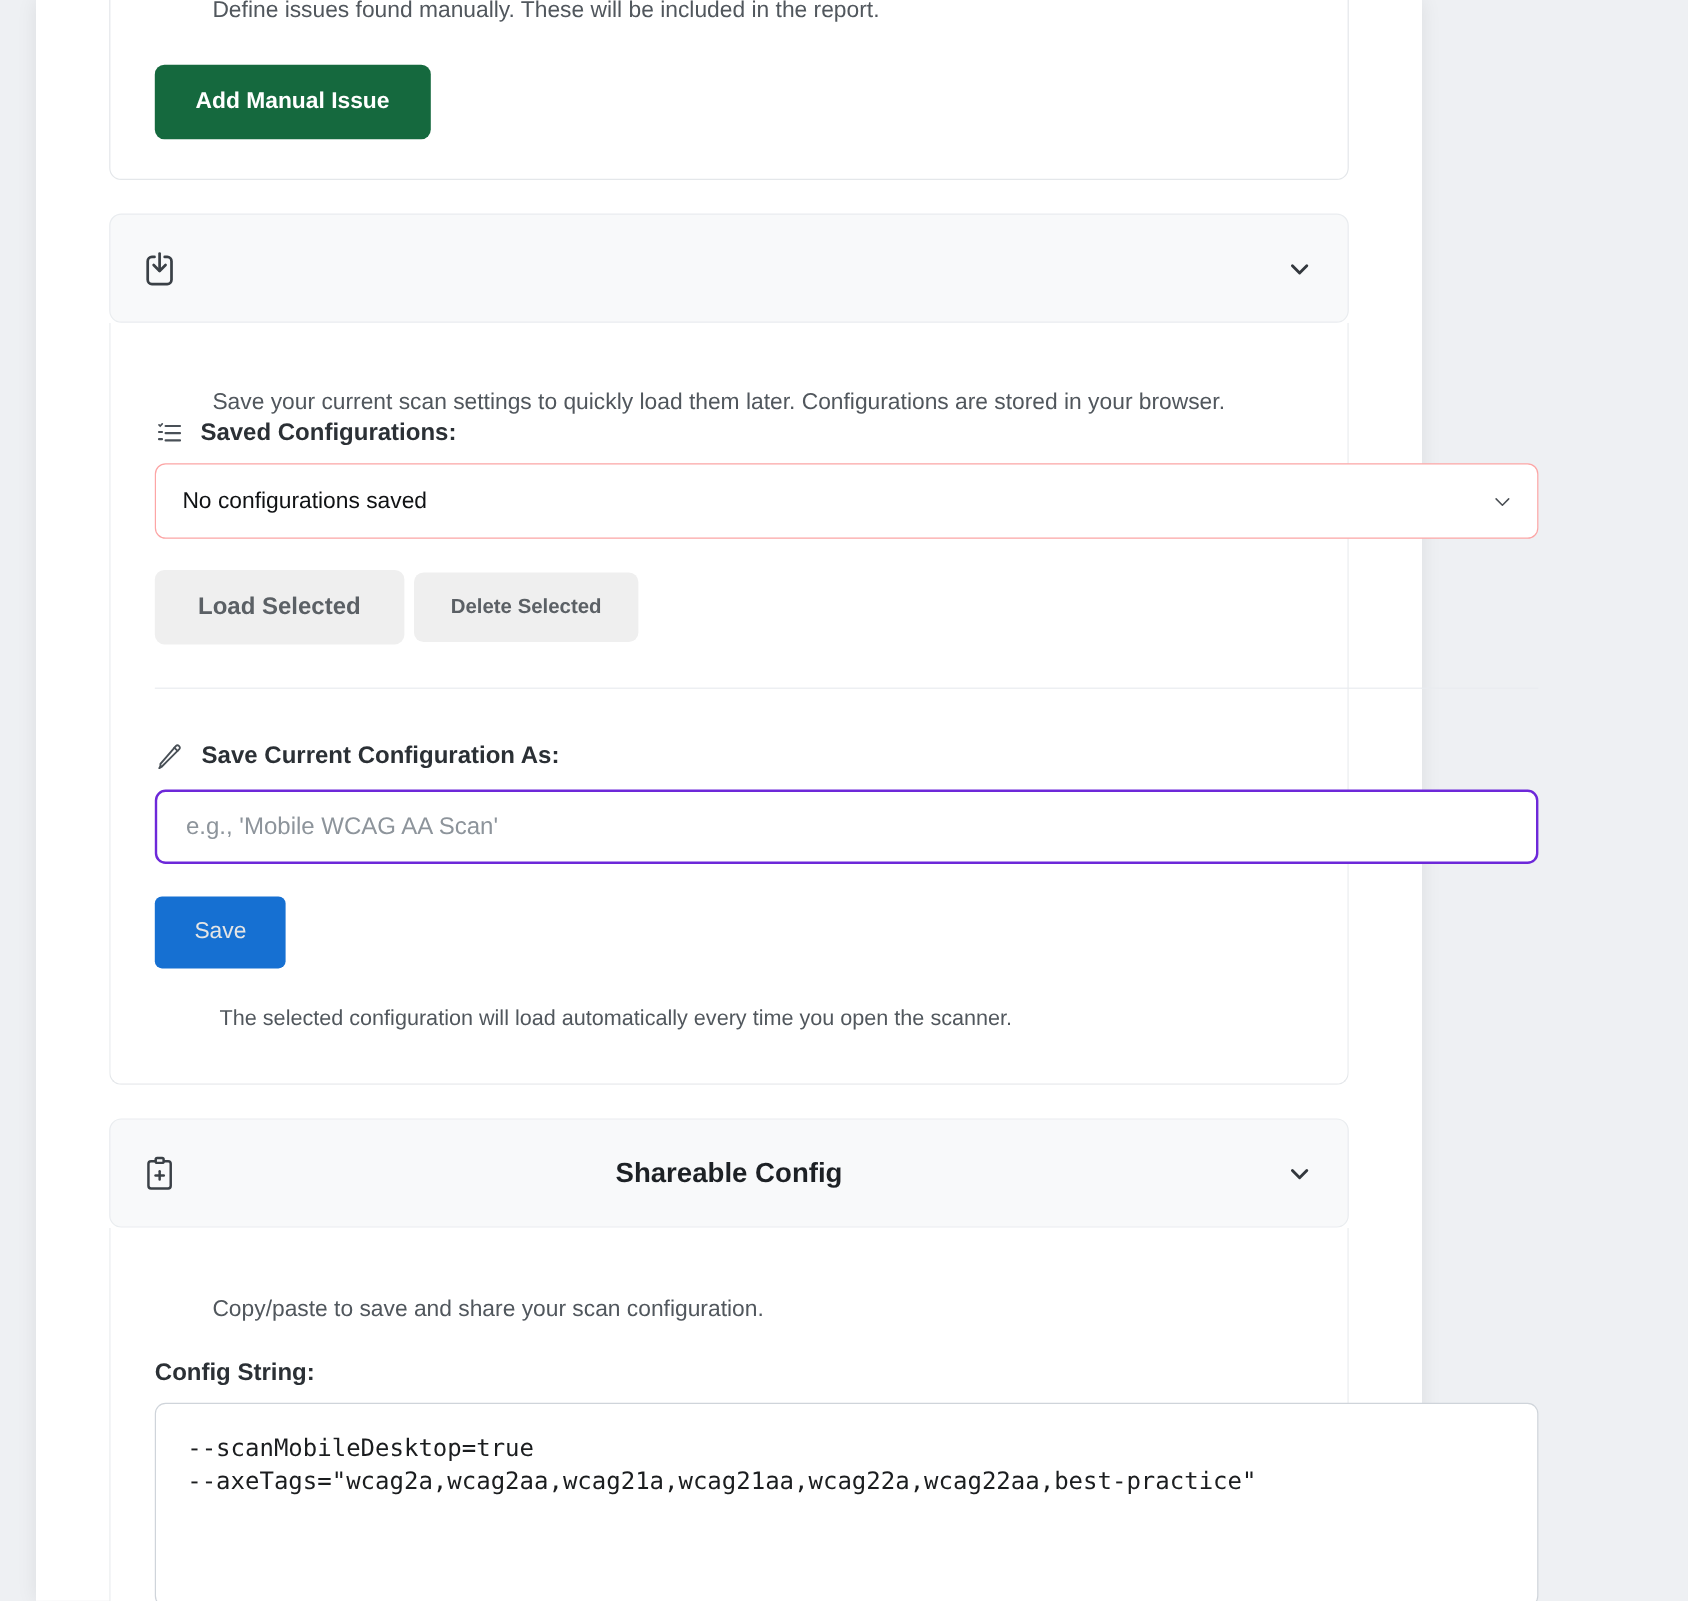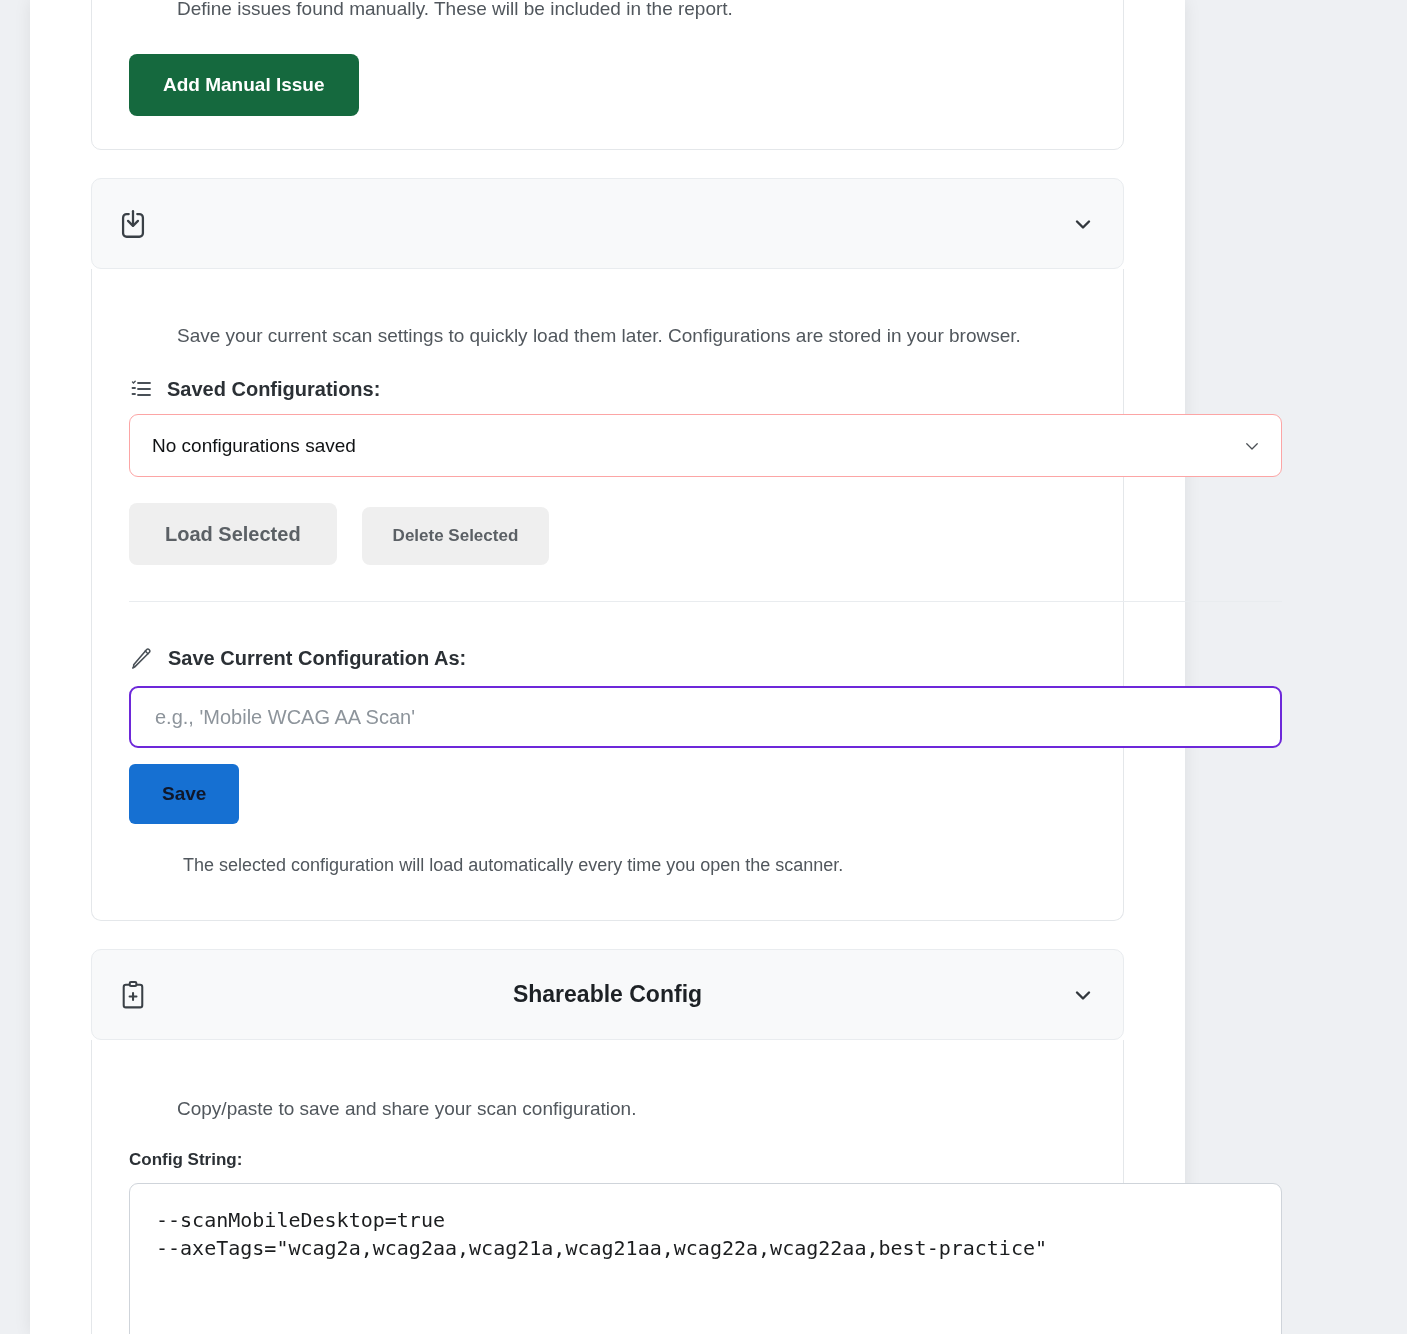--- a/index.html
+++ b/index.html
@@ -52,70 +52,69 @@
   .collapse-header .hdr-chevron { position:absolute; right:28px; top:50%; transform:translateY(-50%); }
   .hdr-title { font-size:23px; font-weight:600; color:#1d2125; }
   .card-body {
     border:1px solid #e4e7ea; border-top:none;
     border-radius:0 0 10px 10px;
     padding:54px 37px 42px 37px;
     background:#fff;
   }
   .label-row {
     display:flex; align-items:center; gap:14px;
-    margin-top:28px;
     font-size:20px; font-weight:600; color:#2b3035;
   }
   .label-row2 { margin-top:44px; }
   .select-box {
     margin-top:13px;
     height:63px; width:1153px;
     border:1px solid #fca5a5; border-radius:9px;
     display:flex; align-items:center;
     padding:0 22px;
     position:relative;
     font-size:19px; color:#101214;
     background:#fff; cursor:pointer;
   }
   .select-box .sel-chevron { position:absolute; right:20px; top:50%; transform:translateY(-50%); }
-  .btn-row { margin-top:26px; display:flex; align-items:flex-end; gap:25px; }
+  .btn-row { margin-top:26px; display:flex; align-items:center; gap:8px; }
   .btn-gray {
     background:#efefef; color:#5b6065; font-weight:600;
     border-radius:8px;
   }
   .btn-gray.lg { height:62px; padding:0 36px; font-size:20px; }
   .btn-gray.sm { height:58px; padding:0 31px; font-size:17px; }
   .divider { margin-top:36px; border:none; border-top:1px solid #e9ecef; width:1153px; }
   .text-input {
     margin-top:15px;
     height:62px; width:1153px;
     border:2px solid #6d28d9; border-radius:9px;
     padding:0 24px;
     font-size:20px; color:#212529;
     font-family:inherit;
     outline:none;
   }
   .text-input::placeholder { color:#8d949b; }
   .btn-blue {
-    margin-top:16px;
+    margin-top:27px;
     height:60px; padding:0 33px;
     background:var(--primary-blue,#1670d2);
-    color:#0f172a; font-size:19px; font-weight:700;
+    color:#e5e5e5; font-size:19px; font-weight:400;
     border-radius:6px;
   }
   .check-row { margin-top:41px; display:flex; align-items:center; cursor:pointer; }
   .checkbox {
     width:31px; height:31px;
     border:2px solid #ccd1d6; border-radius:8px;
     background:#fff;
     display:inline-block;
   }
   .check-label { margin-left:21px; font-size:19px; color:#212529; }
   .help-text { margin-top:28px; margin-left:54px; font-size:18px; }
-  .config-label { margin-top:28px; font-size:17px; font-weight:600; color:#2b3035; }
+  .config-label { margin-top:28px; font-size:20px; font-weight:600; color:#2b3035; }
   .code-box {
     margin-top:13px;
     width:1153px; height:170px;
     border:1px solid #cfd4da; border-radius:9px;
     padding:22px 26px;
     font-family:"DejaVu Sans Mono","Liberation Mono",monospace;
     font-size:20px; line-height:28px; color:#1b1d1f;
     white-space:pre; overflow:hidden;
     background:#fff;
   }

